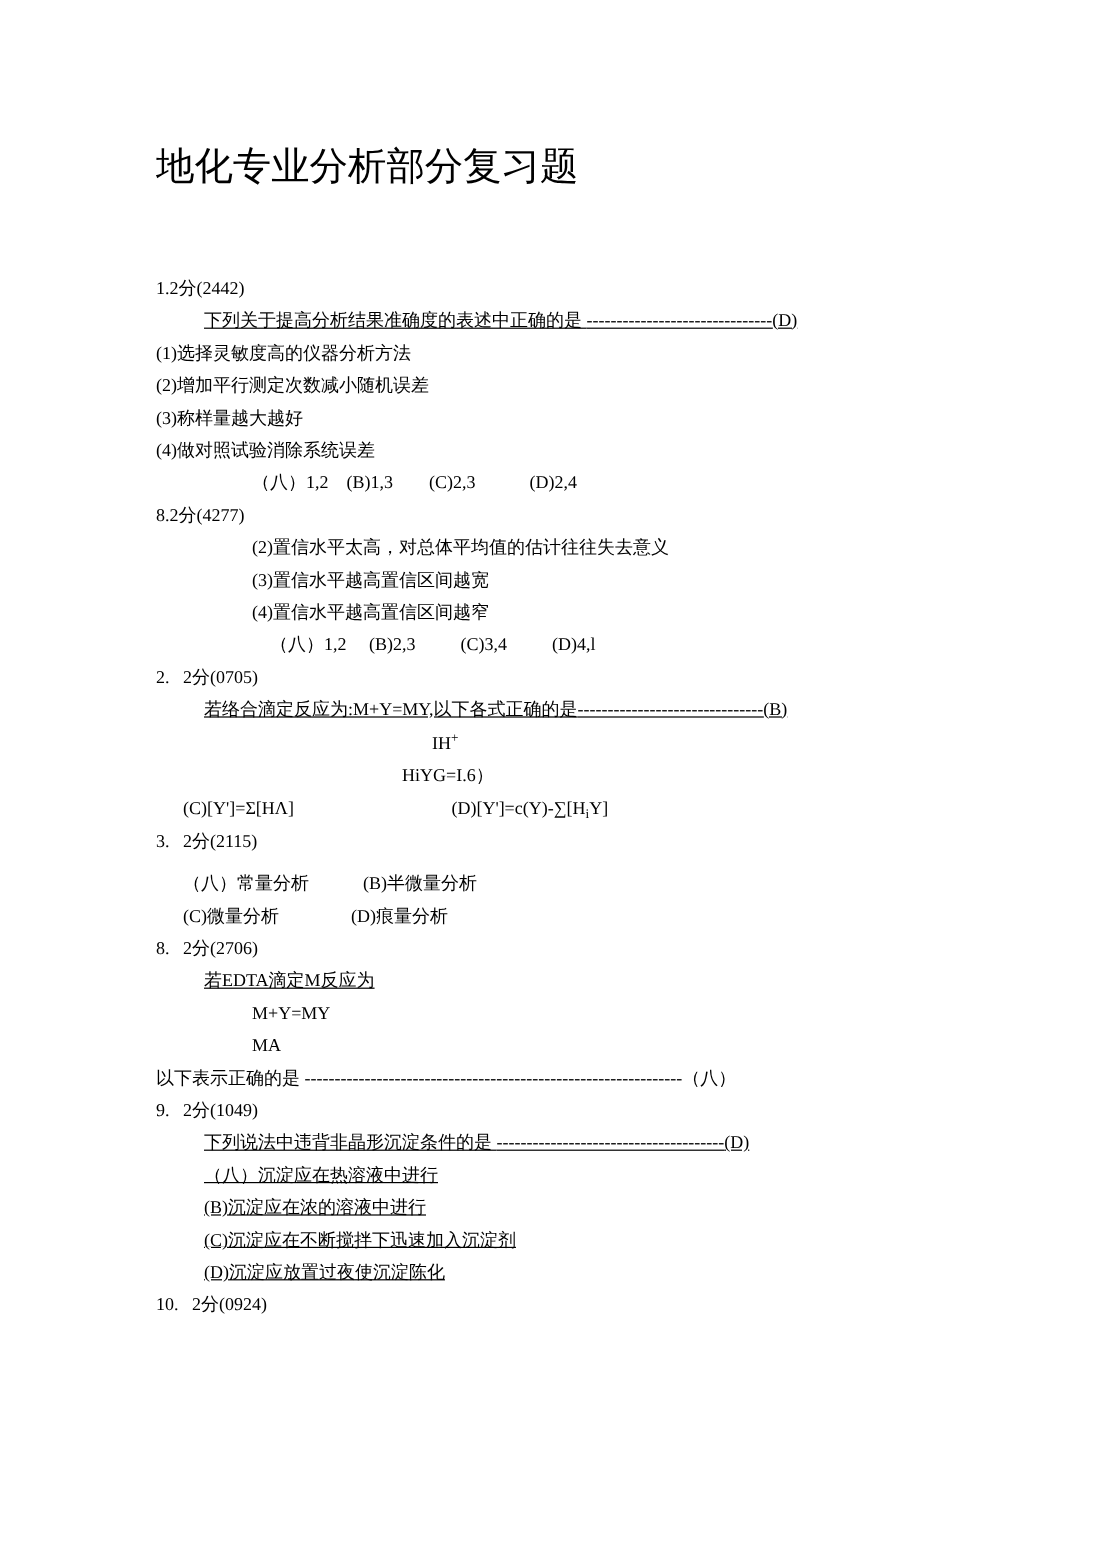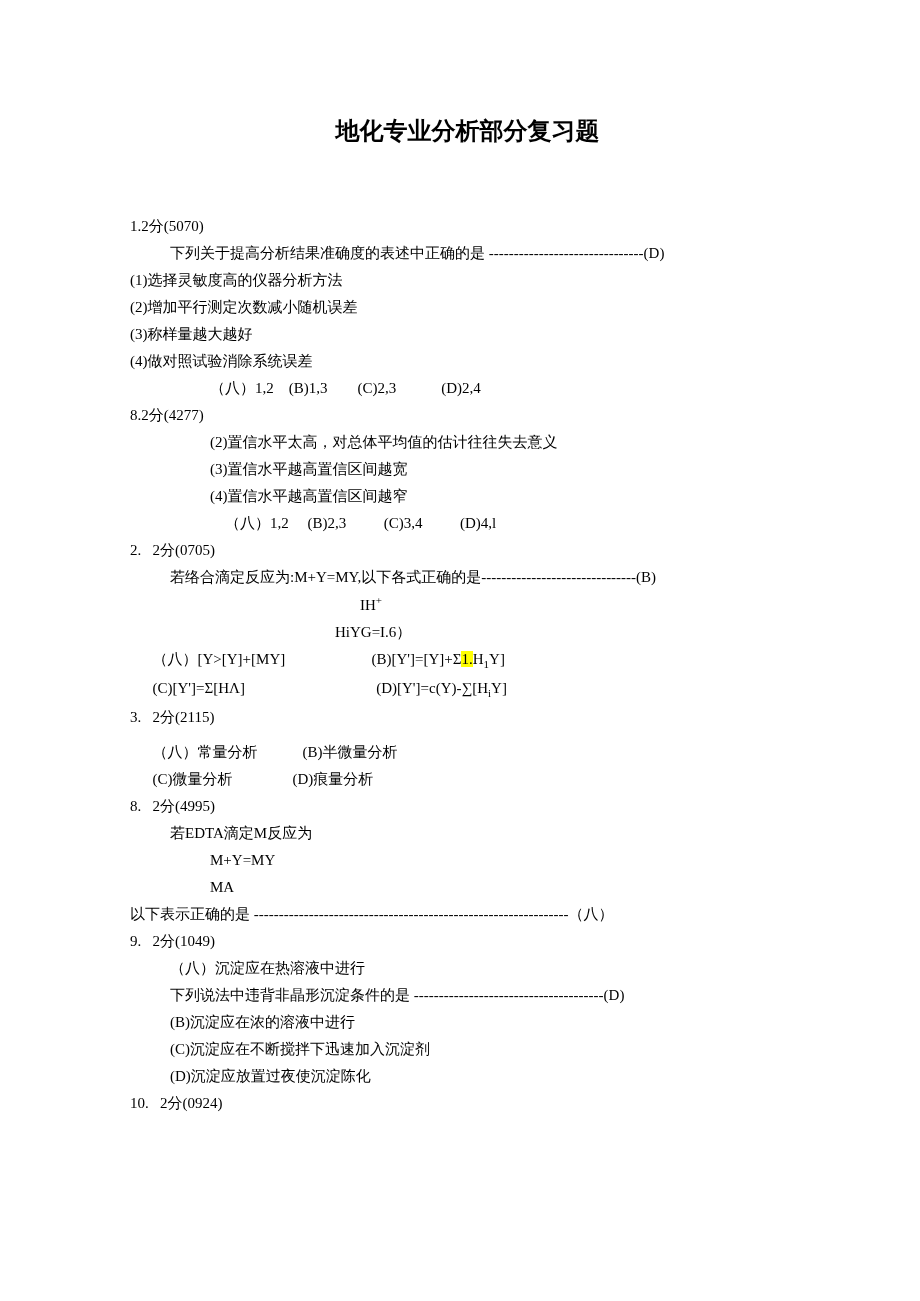--- a/index.html
+++ b/index.html
@@ -9,81 +9,79 @@
     color: #000;
     background: #fff;
     margin: 0;
     padding: 0;
     width: 920px;
   }
   .page {
     padding: 110px 115px 60px 130px;
   }
   .title {
-    text-align: center;
-    font-size: 24px;
+    text-align: left;
+    font-size: 32px;
     margin-bottom: 60px;
     font-family: "SimSun", serif;
-    font-weight: bold;
   }
   .line {
     white-space: pre;
     font-family: "SimSun", "Songti SC", serif;
   }
   .hl {
     background: #ffff00;
   }
-  .indent1 { padding-left: 40px; }
+  .indent1 { padding-left: 40px; text-decoration: underline; }
   .indent2 { padding-left: 80px; }
   .indent3 { padding-left: 95px; }
   .gap { height: 8px; }
   .sub { font-size: 11px; vertical-align: sub; }
   .sup { font-size: 11px; vertical-align: super; }
 </style>
 </head>
 <body>
 
 <div class="page">
 
   <div class="title">地化专业分析部分复习题</div>
 
-  <div class="line">1.2分(5070)</div>
+  <div class="line">1.2分(2442)</div>
   <div class="line indent1"><span>下列关于提高分析结果准确度的表述中正确的是 </span><span>-------------------------------</span><span>(D)</span></div>
   <div class="line">(1)选择灵敏度高的仪器分析方法</div>
   <div class="line">(2)增加平行测定次数减小随机误差</div>
   <div class="line">(3)称样量越大越好</div>
   <div class="line">(4)做对照试验消除系统误差</div>
   <div class="line indent2">（八）1,2    (B)1,3        (C)2,3            (D)2,4</div>
 
   <div class="line">8.2分(4277)</div>
   <div class="line indent2">(2)置信水平太高，对总体平均值的估计往往失去意义</div>
   <div class="line indent2">(3)置信水平越高置信区间越宽</div>
   <div class="line indent2">(4)置信水平越高置信区间越窄</div>
   <div class="line indent3">（八）1,2     (B)2,3          (C)3,4          (D)4,l</div>
 
   <div class="line">2.   2分(0705)</div>
   <div class="line indent1"><span>若络合滴定反应为:M+Y=MY,以下各式正确的是</span><span>-------------------------------</span><span>(B)</span></div>
   <div class="line" style="padding-left:230px"><span>IH</span><span class="sup">+</span></div>
   <div class="line" style="padding-left:205px">HiYG=I.6）</div>
-  <div class="line">      <span>（八）[Y&gt;[Y]+[MY]</span>                       <span>(B)[Y']=[Y]+Σ</span><span class="hl">1.</span><span>H</span><span class="sub">1</span><span>Y]</span></div>
   <div class="line">      <span>(C)[Y']=Σ[HΛ]</span>                                   <span>(D)[Y']=c(Y)-∑[H</span><span class="sub">i</span><span>Y]</span></div>
 
   <div class="line">3.   2分(2115)</div>
   <div class="gap"></div>
   <div class="line">      <span>（八）常量分析</span>            <span>(B)半微量分析</span></div>
   <div class="line">      <span>(C)微量分析</span>                <span>(D)痕量分析</span></div>
 
-  <div class="line">8.   2分(4995)</div>
+  <div class="line">8.   2分(2706)</div>
   <div class="line indent1">若EDTA滴定M反应为</div>
   <div class="line indent2">M+Y=MY</div>
   <div class="line indent2">MA</div>
   <div class="line"><span>以下表示正确的是 </span><span>---------------------------------------------------------------</span><span>（八）</span></div>
 
   <div class="line">9.   2分(1049)</div>
+  <div class="line indent1"><span>下列说法中违背非晶形沉淀条件的是 </span><span>--------------------------------------</span><span>(D)</span></div>
   <div class="line indent1">（八）沉淀应在热溶液中进行</div>
-  <div class="line indent1"><span>下列说法中违背非晶形沉淀条件的是 </span><span>--------------------------------------</span><span>(D)</span></div>
   <div class="line indent1">(B)沉淀应在浓的溶液中进行</div>
   <div class="line indent1">(C)沉淀应在不断搅拌下迅速加入沉淀剂</div>
   <div class="line indent1">(D)沉淀应放置过夜使沉淀陈化</div>
 
   <div class="line">10.   2分(0924)</div>
 
 </div>
 
 </body></html>

